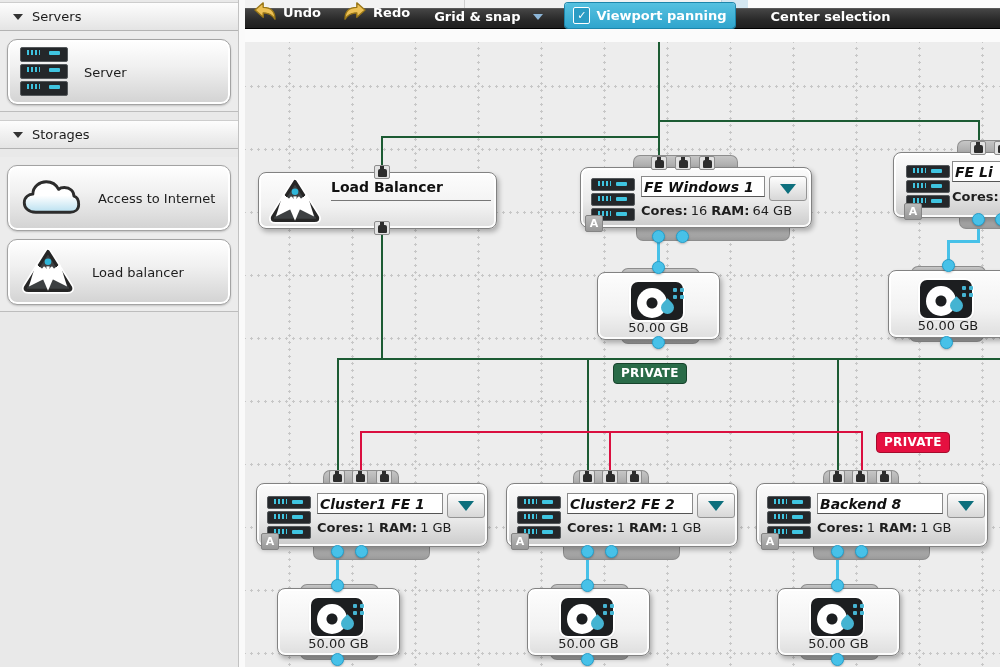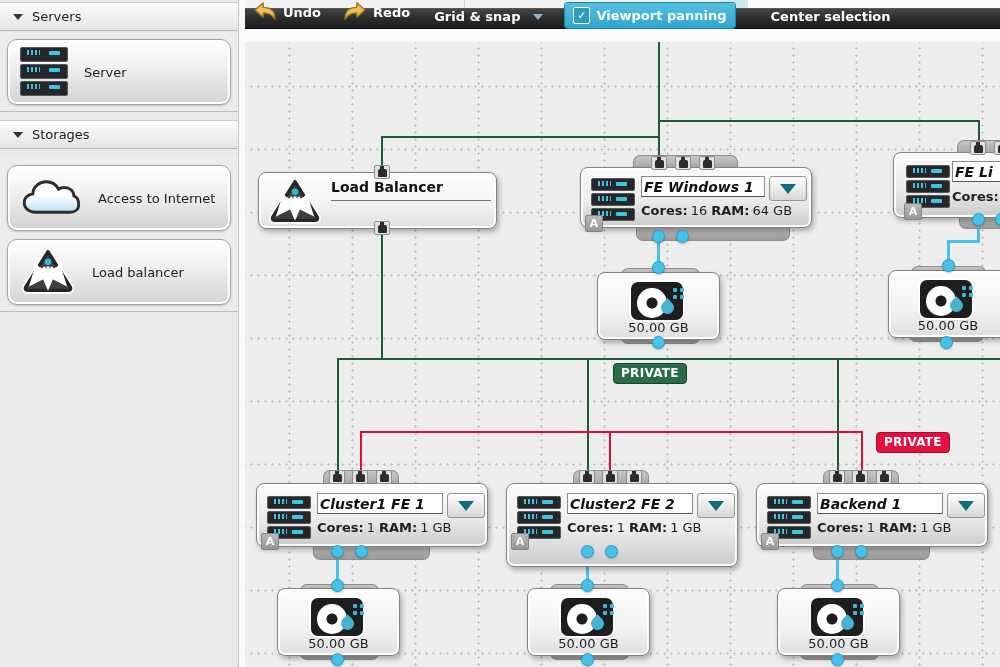--- a/index.html
+++ b/index.html
@@ -310,21 +310,21 @@
       <div class="titlebox" style="left:60px;top:9px;width:126px;height:21px">Cluster1 FE 1</div>
       <div class="ddbtn" style="left:190px;top:9px">
           <span class="tri"></span>
         </div>
       <div class="specs" style="left:60px;top:36px">
         <b>Cores:</b><span>1</span><b>RAM:</b><span>1 GB</span>
       </div>
       <div class="abadge" style="top:49px">A</div>
     </div>
 
-    <div class="node" style="left:261px;top:441px;width:232px;height:84px">
+    <div class="node" style="left:261px;top:441px;width:232px;height:64px">
       <span class="srv" style="position:absolute;left:10px;top:12px">
           <i></i>
           <i></i>
           <i></i>
         </span>
       <div class="titlebox" style="left:60px;top:9px;width:126px;height:21px">Cluster2 FE 2</div>
       <div class="ddbtn" style="left:190px;top:9px">
           <span class="tri"></span>
         </div>
       <div class="specs" style="left:60px;top:36px">
@@ -332,21 +332,21 @@
       </div>
       <div class="abadge" style="top:49px">A</div>
     </div>
 
     <div class="node" style="left:511px;top:441px;width:232px;height:64px">
       <span class="srv" style="position:absolute;left:10px;top:12px">
           <i></i>
           <i></i>
           <i></i>
         </span>
-      <div class="titlebox" style="left:60px;top:9px;width:126px;height:21px">Backend 1</div>
+      <div class="titlebox" style="left:60px;top:9px;width:126px;height:21px">Backend 8</div>
       <div class="ddbtn" style="left:190px;top:9px">
           <span class="tri"></span>
         </div>
       <div class="specs" style="left:60px;top:36px">
         <b>Cores:</b><span>1</span><b>RAM:</b><span>1 GB</span>
       </div>
       <div class="abadge" style="top:49px">A</div>
     </div>
 
     <div class="node white" style="left:352px;top:230px;width:123px;height:68px">

